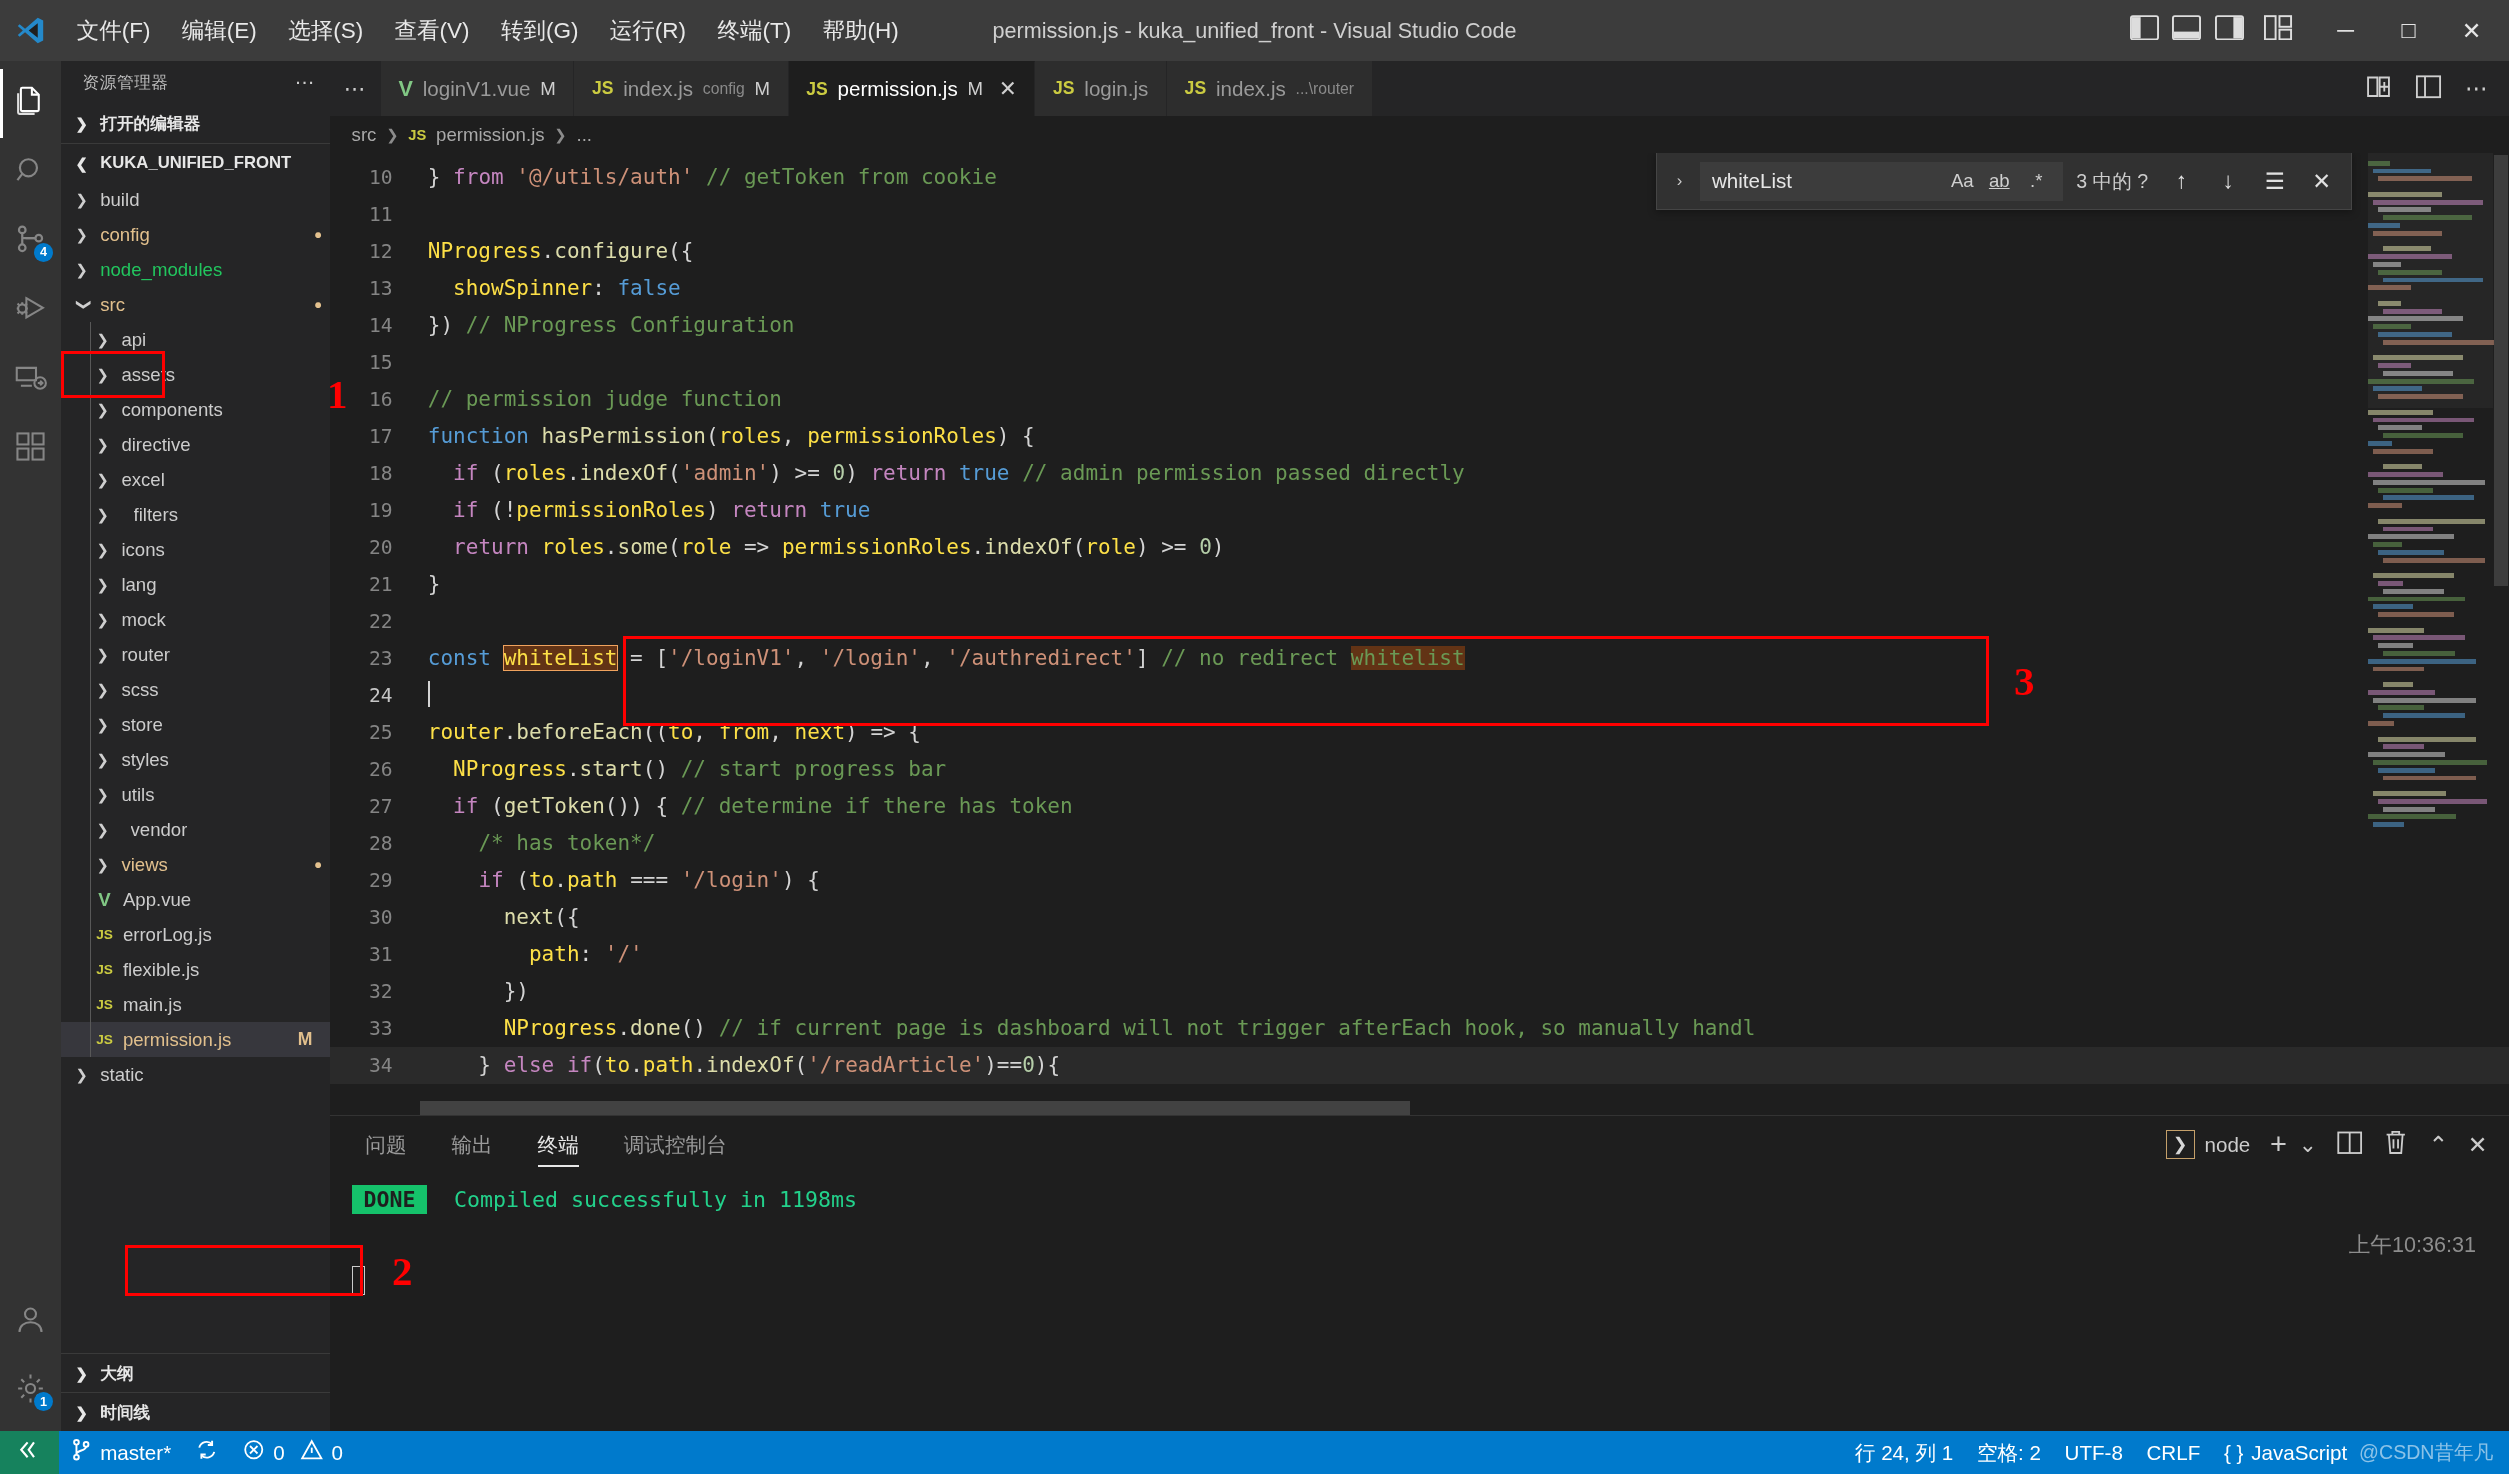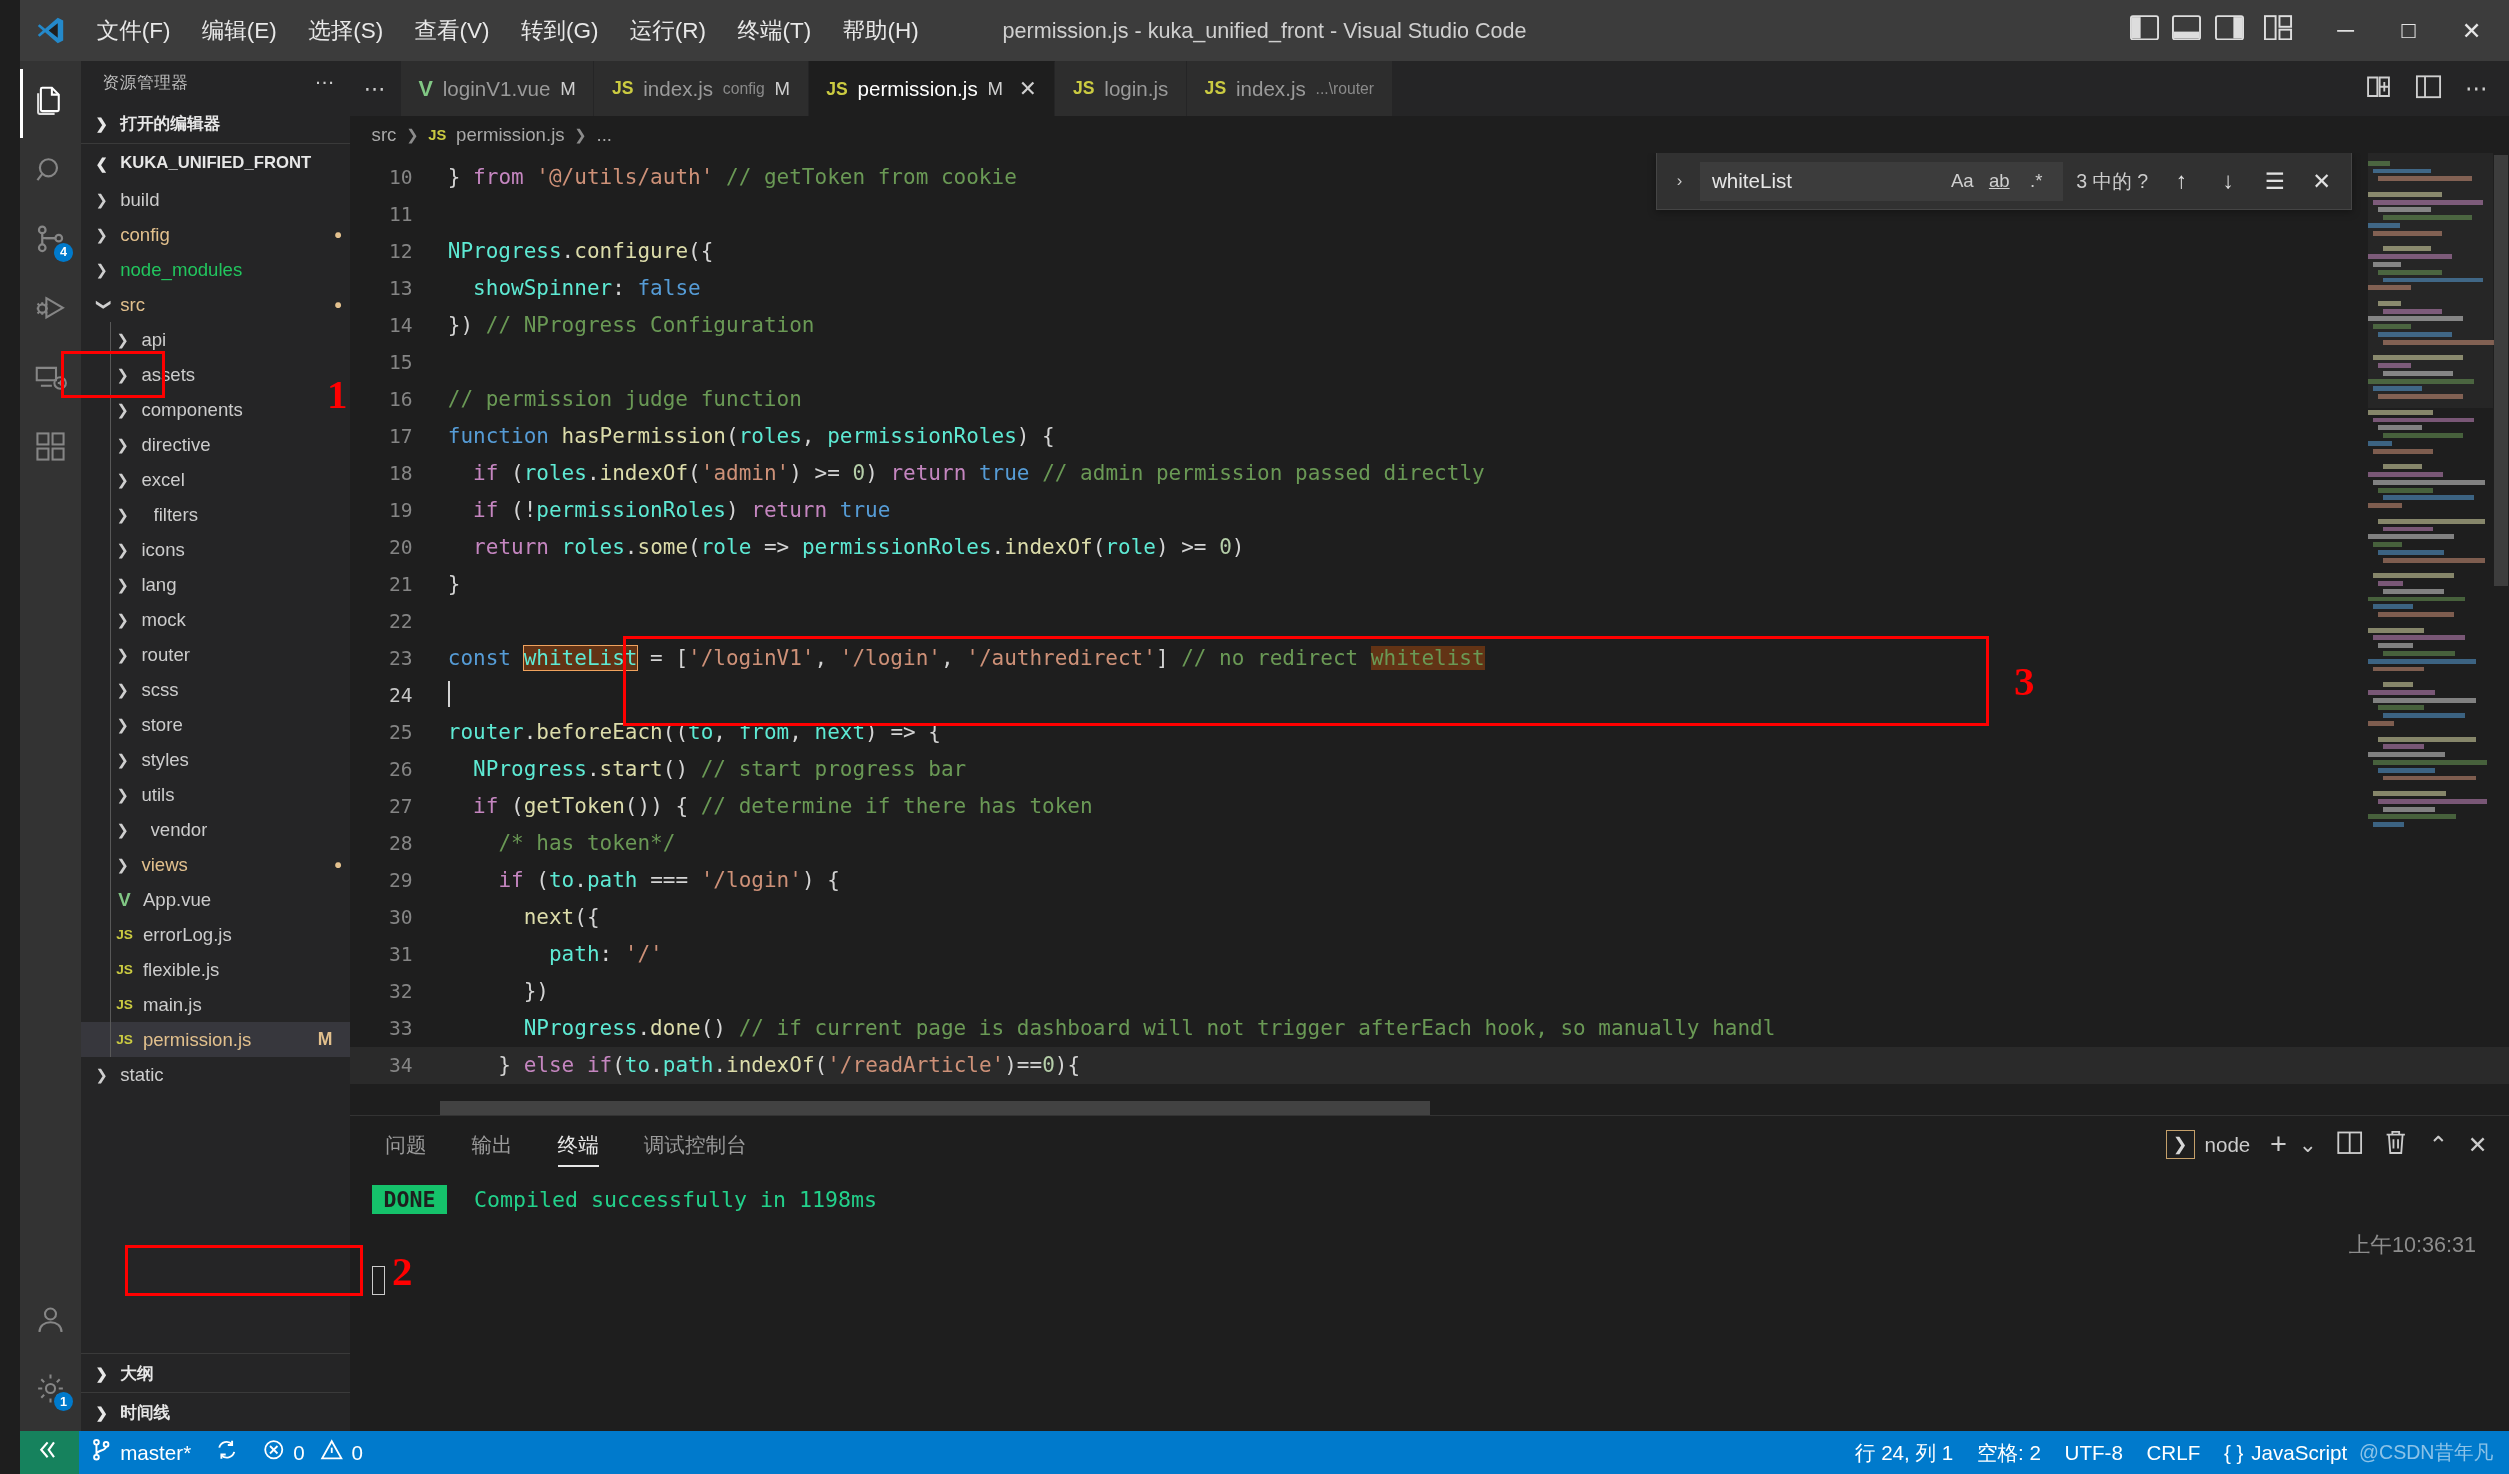--- a/index.html
+++ b/index.html
@@ -2,21 +2,21 @@
 <html><head>
 <meta charset="utf-8">
 <style>
   * { box-sizing: border-box; margin: 0; padding: 0; }
   html, body {
     width: 2509px; height: 1474px;
     background: #1e1e1e;
     font-family: "Liberation Sans", sans-serif;
     overflow: hidden;
   }
-  .app { position: relative; width: 2509px; height: 1474px; display: flex; flex-direction: column; padding-left: 20px; }
+  .app { position: relative; width: 2509px; height: 1474px; display: flex; flex-direction: column; }
 
   
   .titlebar {
     height: 61px; background: #3c3c3c; color: #cccccc;
     display: flex; align-items: center; flex: none;
     font-size: 22.5px; position: relative;
   }
   .vscode-logo { width: 61px; height: 61px; display: flex; align-items: center; justify-content: center; }
   .menu { display: flex; align-items: center; gap: 0px; }
   .menu-item { padding: 5.9px 15.7px; white-space: nowrap; color: #e8e8e8; font-size: 22.5px; }
@@ -108,21 +108,21 @@
   }
   .ln .txt { flex: 1 1 auto; padding-left: 7.8px; }
   .ln.cur .no { color: #c6c6c6; }
   .ln.hl { background: #2a2a2a; }
   .kw { color: #c586c0; }    
   .kw2 { color: #569cd6; }   
   .fn { color: #dcdcaa; }
   .str { color: #ce9178; }
   .cmt { color: #6a9955; }
   .num { color: #b5cea8; }
-  .var { color: #5eead4; }
+  .var { color: #fde047; }
   .punc { color: #d4d4d4; }
   .find-hl { background: #623315; }
   .find-hl-cur { background: #623315; outline: 1px solid #f0a35e; }
   .caret { display:inline-block; width:2px; height:25.5px; background:#d4d4d4; vertical-align:-4.9px; }
 
   
   .minimap { position: absolute; right: 15.7px; top: 0; width: 125px; height: 100%; }
   .mm-line { height: 4.9px; margin-bottom: 2.9px; }
   .mm-slider { position: absolute; left: 0; right: 0; top: 0; height: 255px; background: rgba(121,121,121,.10); }
   .scroll-v { position: absolute; right: 0; top: 0; width: 15.7px; height: 100%; }

